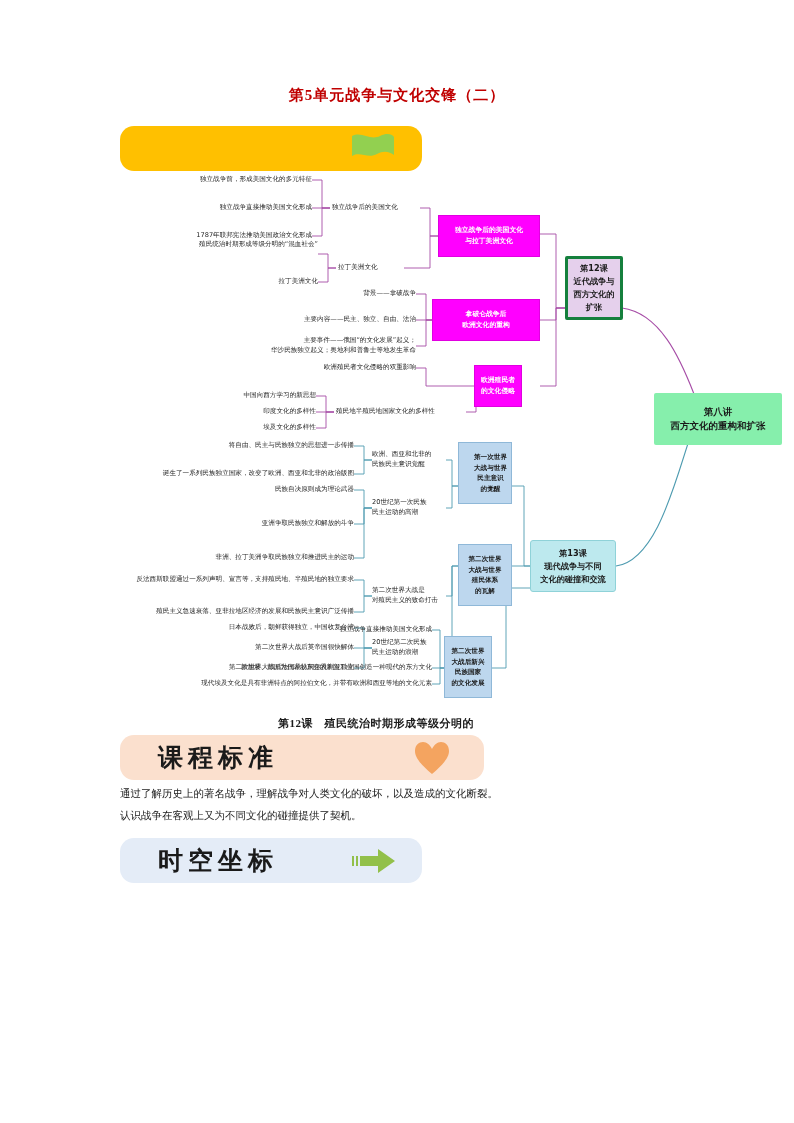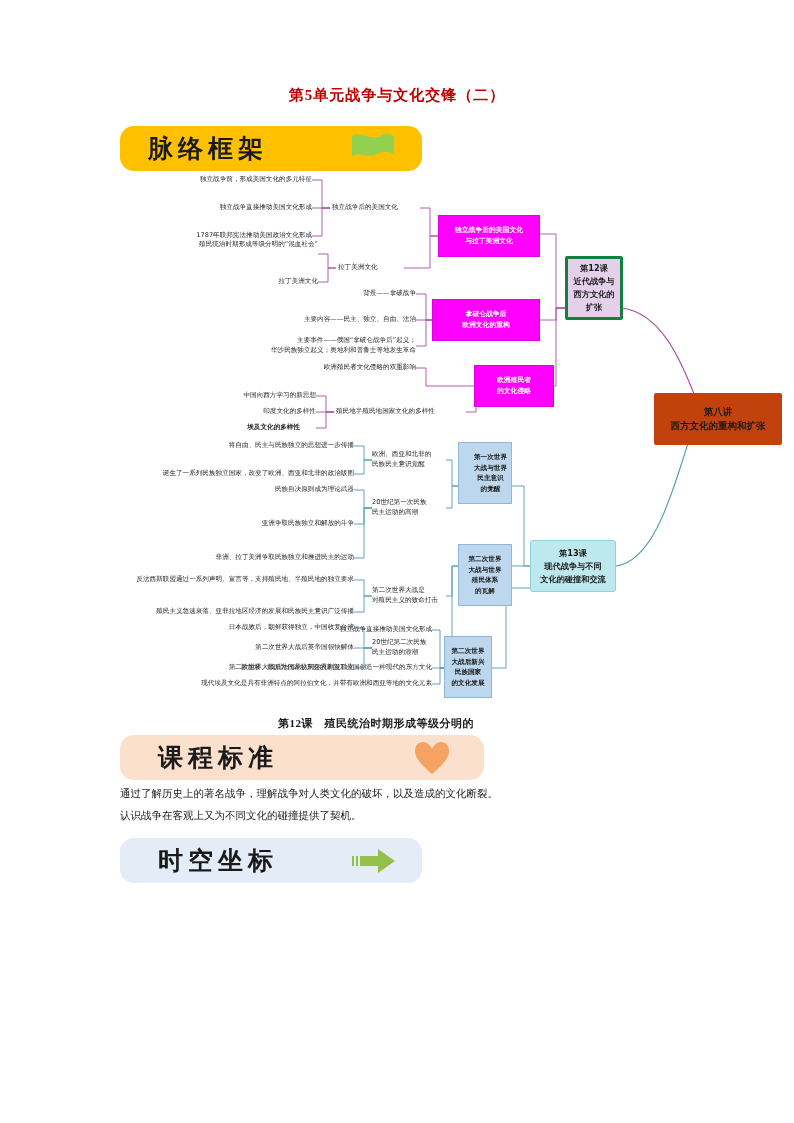--- a/index.html
+++ b/index.html
@@ -122,21 +122,21 @@
   }
   .node.cyan {
     background: #BDE9EE;
     color: #1a1a1a;
     font-size: 8.2px;
     line-height: 13px;
     border: 1px solid #8fd2d8;
     border-radius: 3px;
   }
   .node.orange {
-    background: #c2410c;
+    background: #86efac;
     color: #1a1a1a;
     font-size: 9.5px;
     line-height: 14px;
     border-radius: 2px;
   }
 
   
   .sub-heading {
     position: absolute;
     font-size: 11px;
@@ -156,21 +156,20 @@
   }
   #std-line1 { left: 120px; top: 784px; }
   #std-line2 { left: 120px; top: 806px; }
 </style>
 </head>
 <body>
 
 <div class="doc-title">第5单元战争与文化交锋（二）</div>
 
 <div class="banner" id="banner-maisiluo">
-  <span class="banner-text">脉络框架</span>
   <span class="flag-icon">
     <svg width="46" height="32" viewBox="0 0 46 32">
       <path d="M2,3 C12,-2 20,8 30,3 C38,-1 43,2 44,4 L44,22 C40,19 34,17 27,21 C18,26 10,18 2,23 Z" fill="#92D050"></path>
     </svg>
   </span>
 </div>
 
 <div id="mindmap">
 
   <svg class="links" viewBox="0 0 794 530">
@@ -235,41 +234,41 @@
   </svg>
 
   <div class="leaf r" style="left:40px; top:7px; width:272px;">独立战争前，形成美国文化的多元特征</div>
   <div class="leaf r" style="left:40px; top:35px; width:272px;">独立战争直接推动美国文化形成</div>
   <div class="leaf r" style="left:40px; top:63px; width:272px;">1787年联邦宪法推动美国政治文化形成</div>
   <div class="leaf r" style="left:40px; top:72px; width:278px;">殖民统治时期形成等级分明的“混血社会”</div>
   <div class="leaf r" style="left:40px; top:109px; width:278px;">拉丁美洲文化</div>
 
   <div class="leaf r" style="left:140px; top:121px; width:276px;">背景——拿破战争</div>
   <div class="leaf r" style="left:140px; top:147px; width:276px;">主要内容——民主、独立、自由、法治</div>
-  <div class="leaf r" style="left:140px; top:168px; width:276px;">主要事件——俄国“拿破仑战争后”起义；</div>
+  <div class="leaf r" style="left:140px; top:168px; width:276px;">主要事件——俄国“的文化发展”起义；</div>
   <div class="leaf r" style="left:110px; top:178px; width:306px;">华沙民族独立起义；奥地利和普鲁士等地发生革命</div>
 
   <div class="leaf r" style="left:140px; top:195px; width:276px;">欧洲殖民者文化侵略的双重影响</div>
   <div class="leaf r" style="left:40px; top:223px; width:276px;">中国向西方学习的新思想</div>
   <div class="leaf r" style="left:40px; top:239px; width:276px;">印度文化的多样性</div>
-  <div class="leaf r" style="left:24px; top:255px; width:276px;font-weight:bold;">埃及文化的多样性</div>
+  <div class="leaf r" style="left:40px; top:255px; width:276px;">埃及文化的多样性</div>
 
   <div class="leaf" style="left:332px; top:35px;">独立战争后的美国文化</div>
   <div class="leaf" style="left:338px; top:95px;">拉丁美洲文化</div>
   <div class="leaf" style="left:336px; top:239px;">殖民地半殖民地国家文化的多样性</div>
 
   <div class="node magenta" style="left:438px; top:47px; width:102px; height:42px;">
     <span>独立战争后的美国文化</span>
     <span>与拉丁美洲文化</span>
   </div>
   <div class="node magenta" style="left:432px; top:131px; width:108px; height:42px;">
     <span>拿破仑战争后</span>
     <span>欧洲文化的重构</span>
   </div>
-  <div class="node magenta" style="left:474px; top:197px; width:80px; height:42px;">
+  <div class="node magenta" style="left:474px; top:197px; width:48px; height:42px;">
     <span>欧洲殖民者</span>
     <span>的文化侵略</span>
   </div>
 
   <div class="node lilac" style="left:565px; top:88px; width:58px; height:64px;">
     <span>第12课</span>
     <span>近代战争与</span>
     <span>西方文化的</span>
     <span>扩张</span>
   </div>

